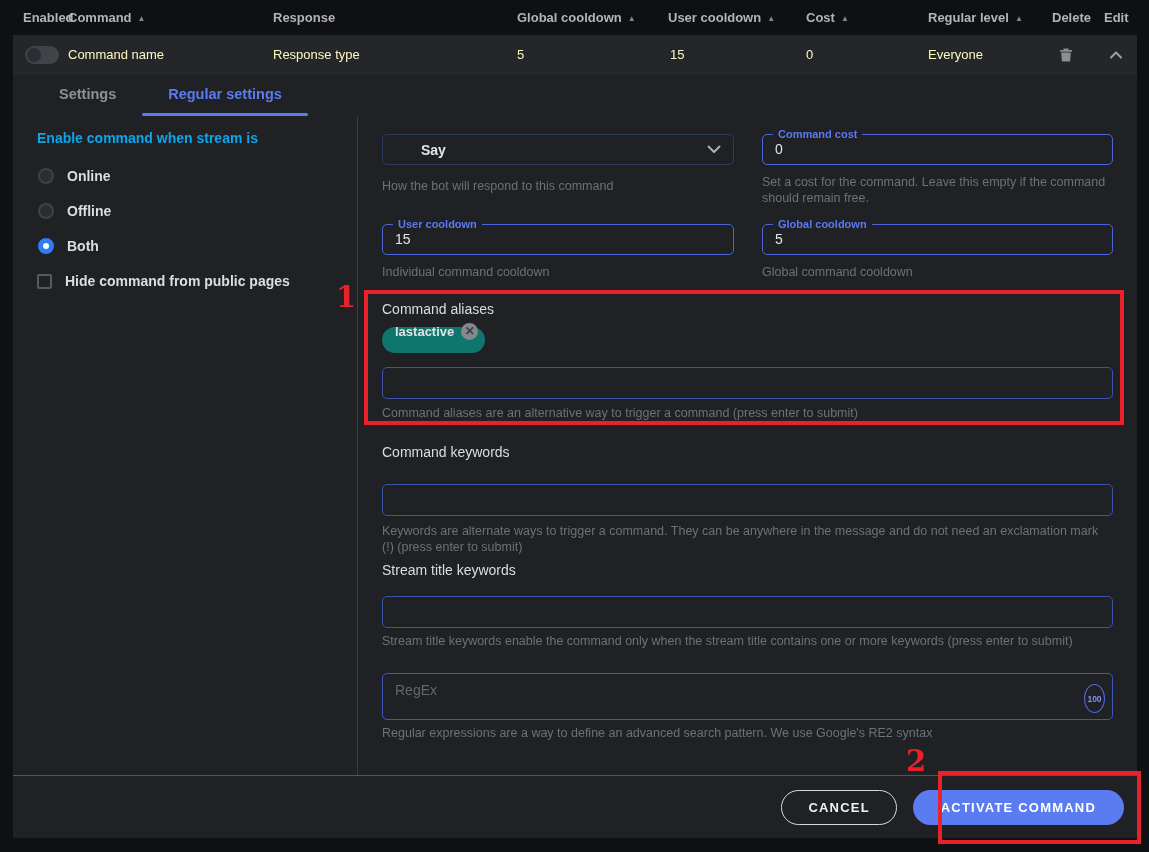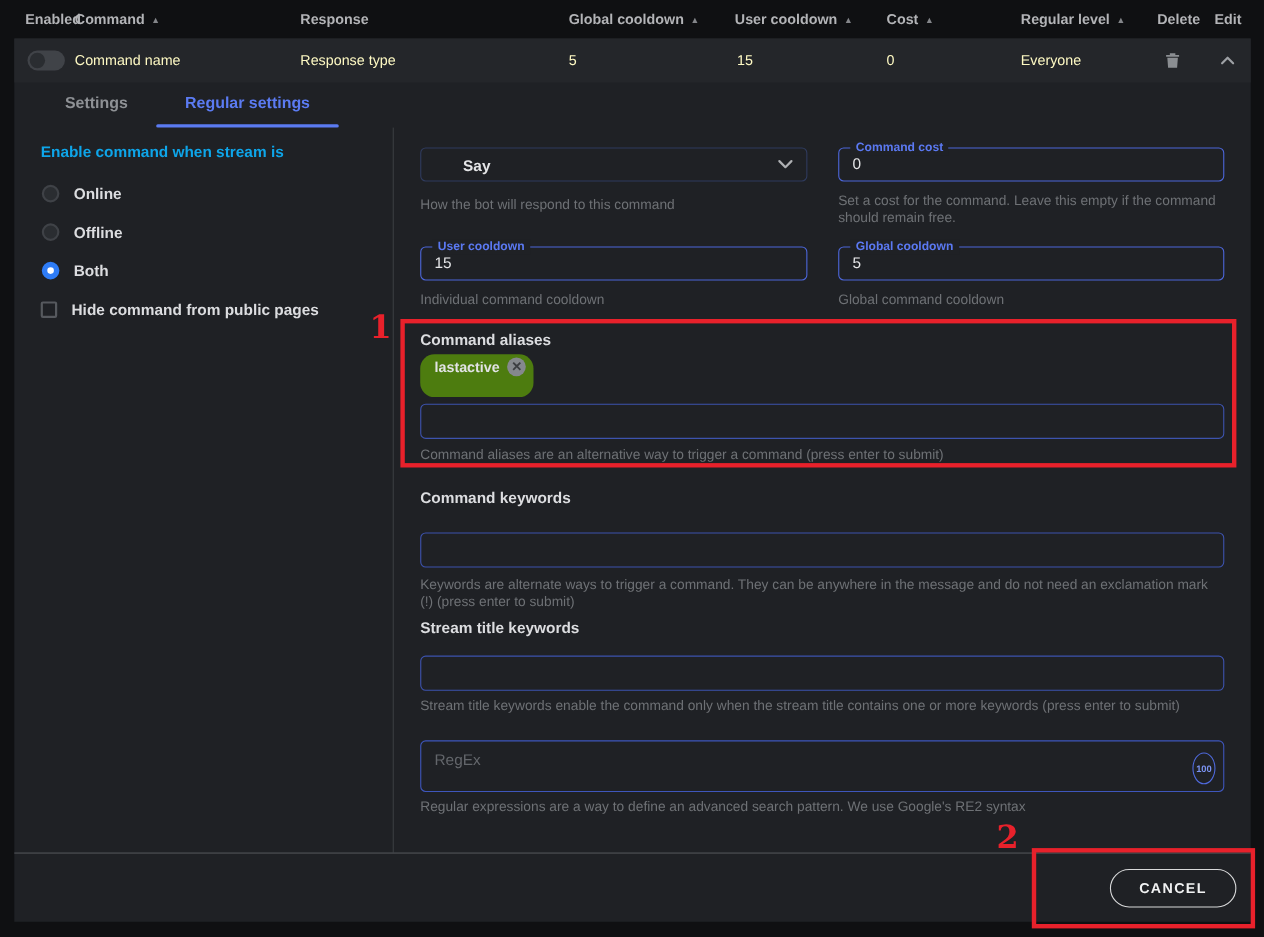--- a/index.html
+++ b/index.html
@@ -74,25 +74,25 @@
   .select-field .val { flex:1; font-size:14px; font-weight:700; color:#e4e5e7;margin-left:26px; }
 
   .ffield { height:31px; border:1px solid #4c66da; border-radius:5px; cursor:text; }
   .ffield .flabel {
     position:absolute; top:-7px; left:10px; padding:0 5px;
     font-size:11px; font-weight:700; color:#5b79f2; background:#1f2125; line-height:13px;
   }
   .ffield .fval { padding:6px 12px; font-size:14px; color:#e4e5e7; }
 
   .helper { font-size:12.5px; color:#6e7175; line-height:16px; }
-  .sec-label { font-size:14px; font-weight:700; color:#dcdde0; }
+  .sec-label { font-size:14px; font-weight:400; color:#dcdde0; }
 
   .chip {
-    display:inline-flex; align-items:center; gap:7px; height:39px;
-    background:#4d7c0f; border-radius:13px; padding:0 7px 16px 13px;
+    display:inline-flex; align-items:center; gap:7px; height:26px;
+    background:#0f766e; border-radius:13px; padding:0 7px 16px 13px;
   }
   .chip .chip-text { font-size:13px; font-weight:700; color:#e2e3e5; }
   .chip .chip-x {
     width:17px; height:17px; border-radius:50%; background:#85888d; color:#3c3e42;
     font-size:12px; line-height:17px; text-align:center; font-weight:700; cursor:pointer;
   }
 
   .tag-input { width:731px; height:32px; border:1px solid #3d53ae; border-radius:5px; cursor:text; }
 
   .regex-wrap { left:0; top:557px; width:731px; height:47px; border:1px solid #3e56bc; border-radius:5px; }
@@ -244,20 +244,21 @@
           <textarea placeholder="RegEx" style=""></textarea>
           <span class="regex-counter">100</span>
         </div>
         <div class="helper" style="left:0;top:609px;width:731px">Regular expressions are a way to define an advanced search pattern. We use Google's RE2 syntax</div>
 
       </div>
     </div>
 
     <div class="cfooter">
       <button class="btn btn-cancel">CANCEL</button>
+      <button class="btn btn-activate">ACTIVATE COMMAND</button>
     </div>
   </div>
 
   <div class="anno-box" style="left:364px;top:290px;width:760px;height:135px"></div>
   <div class="anno-num" style="left:336px;top:283px">1</div>
   <div class="anno-box" style="left:938px;top:771px;width:203px;height:73px"></div>
   <div class="anno-num" style="left:906px;top:747px">2</div>
 
 </div>
 

